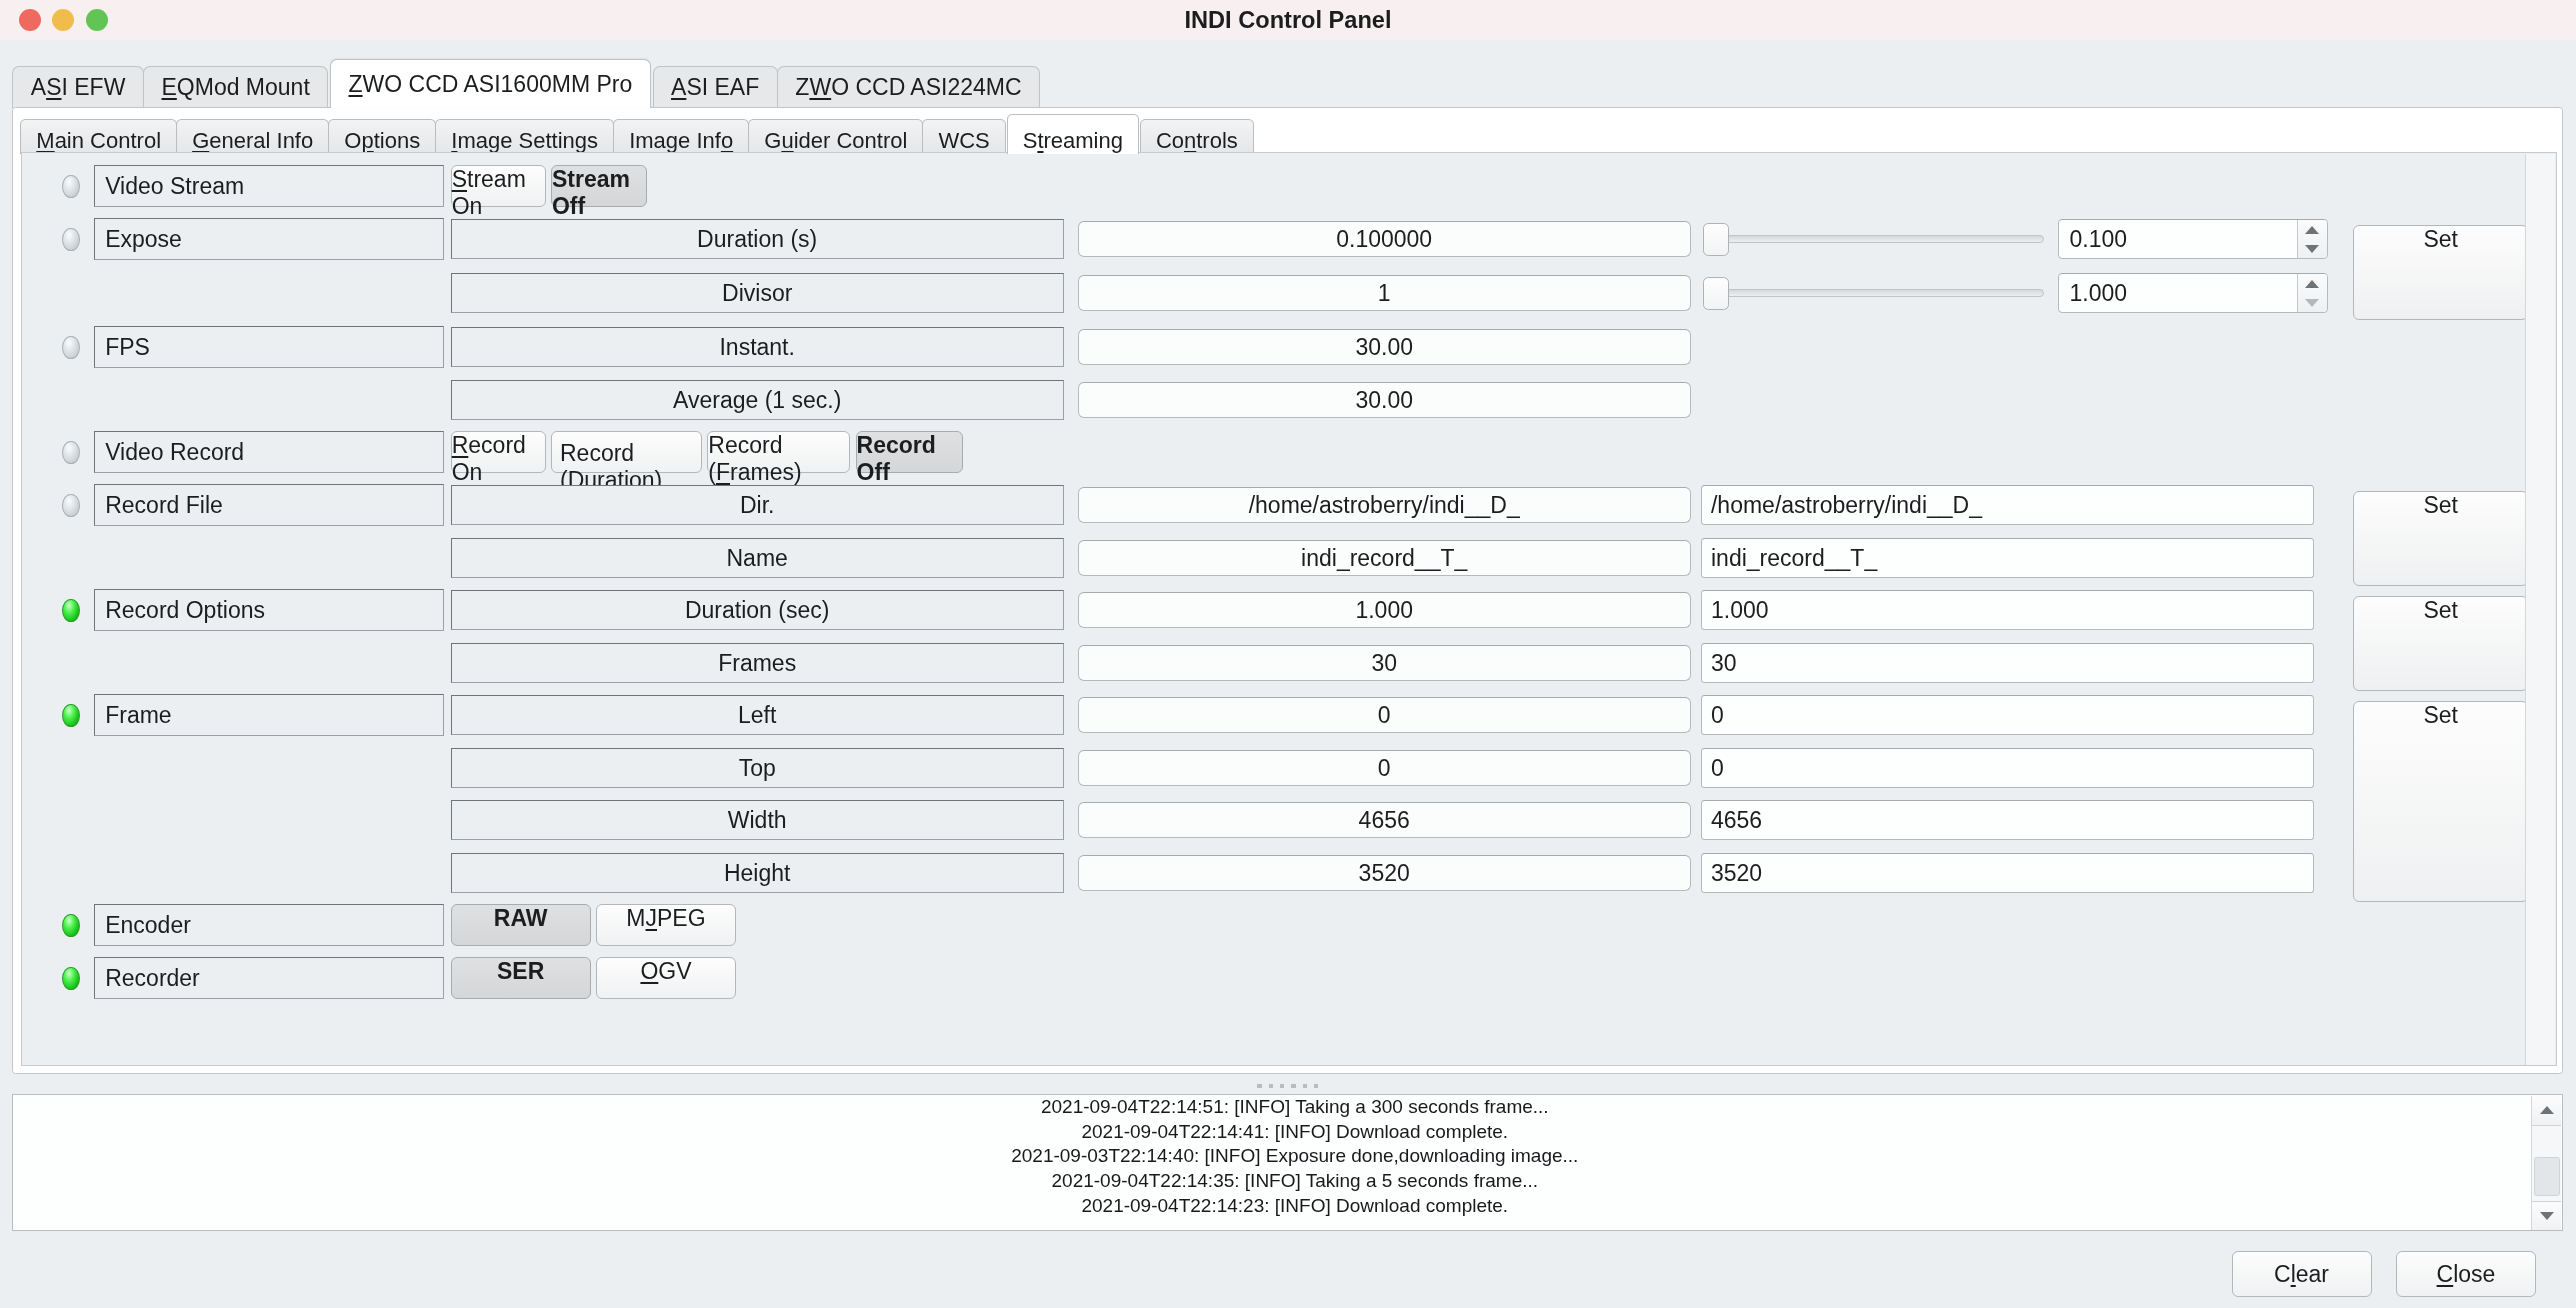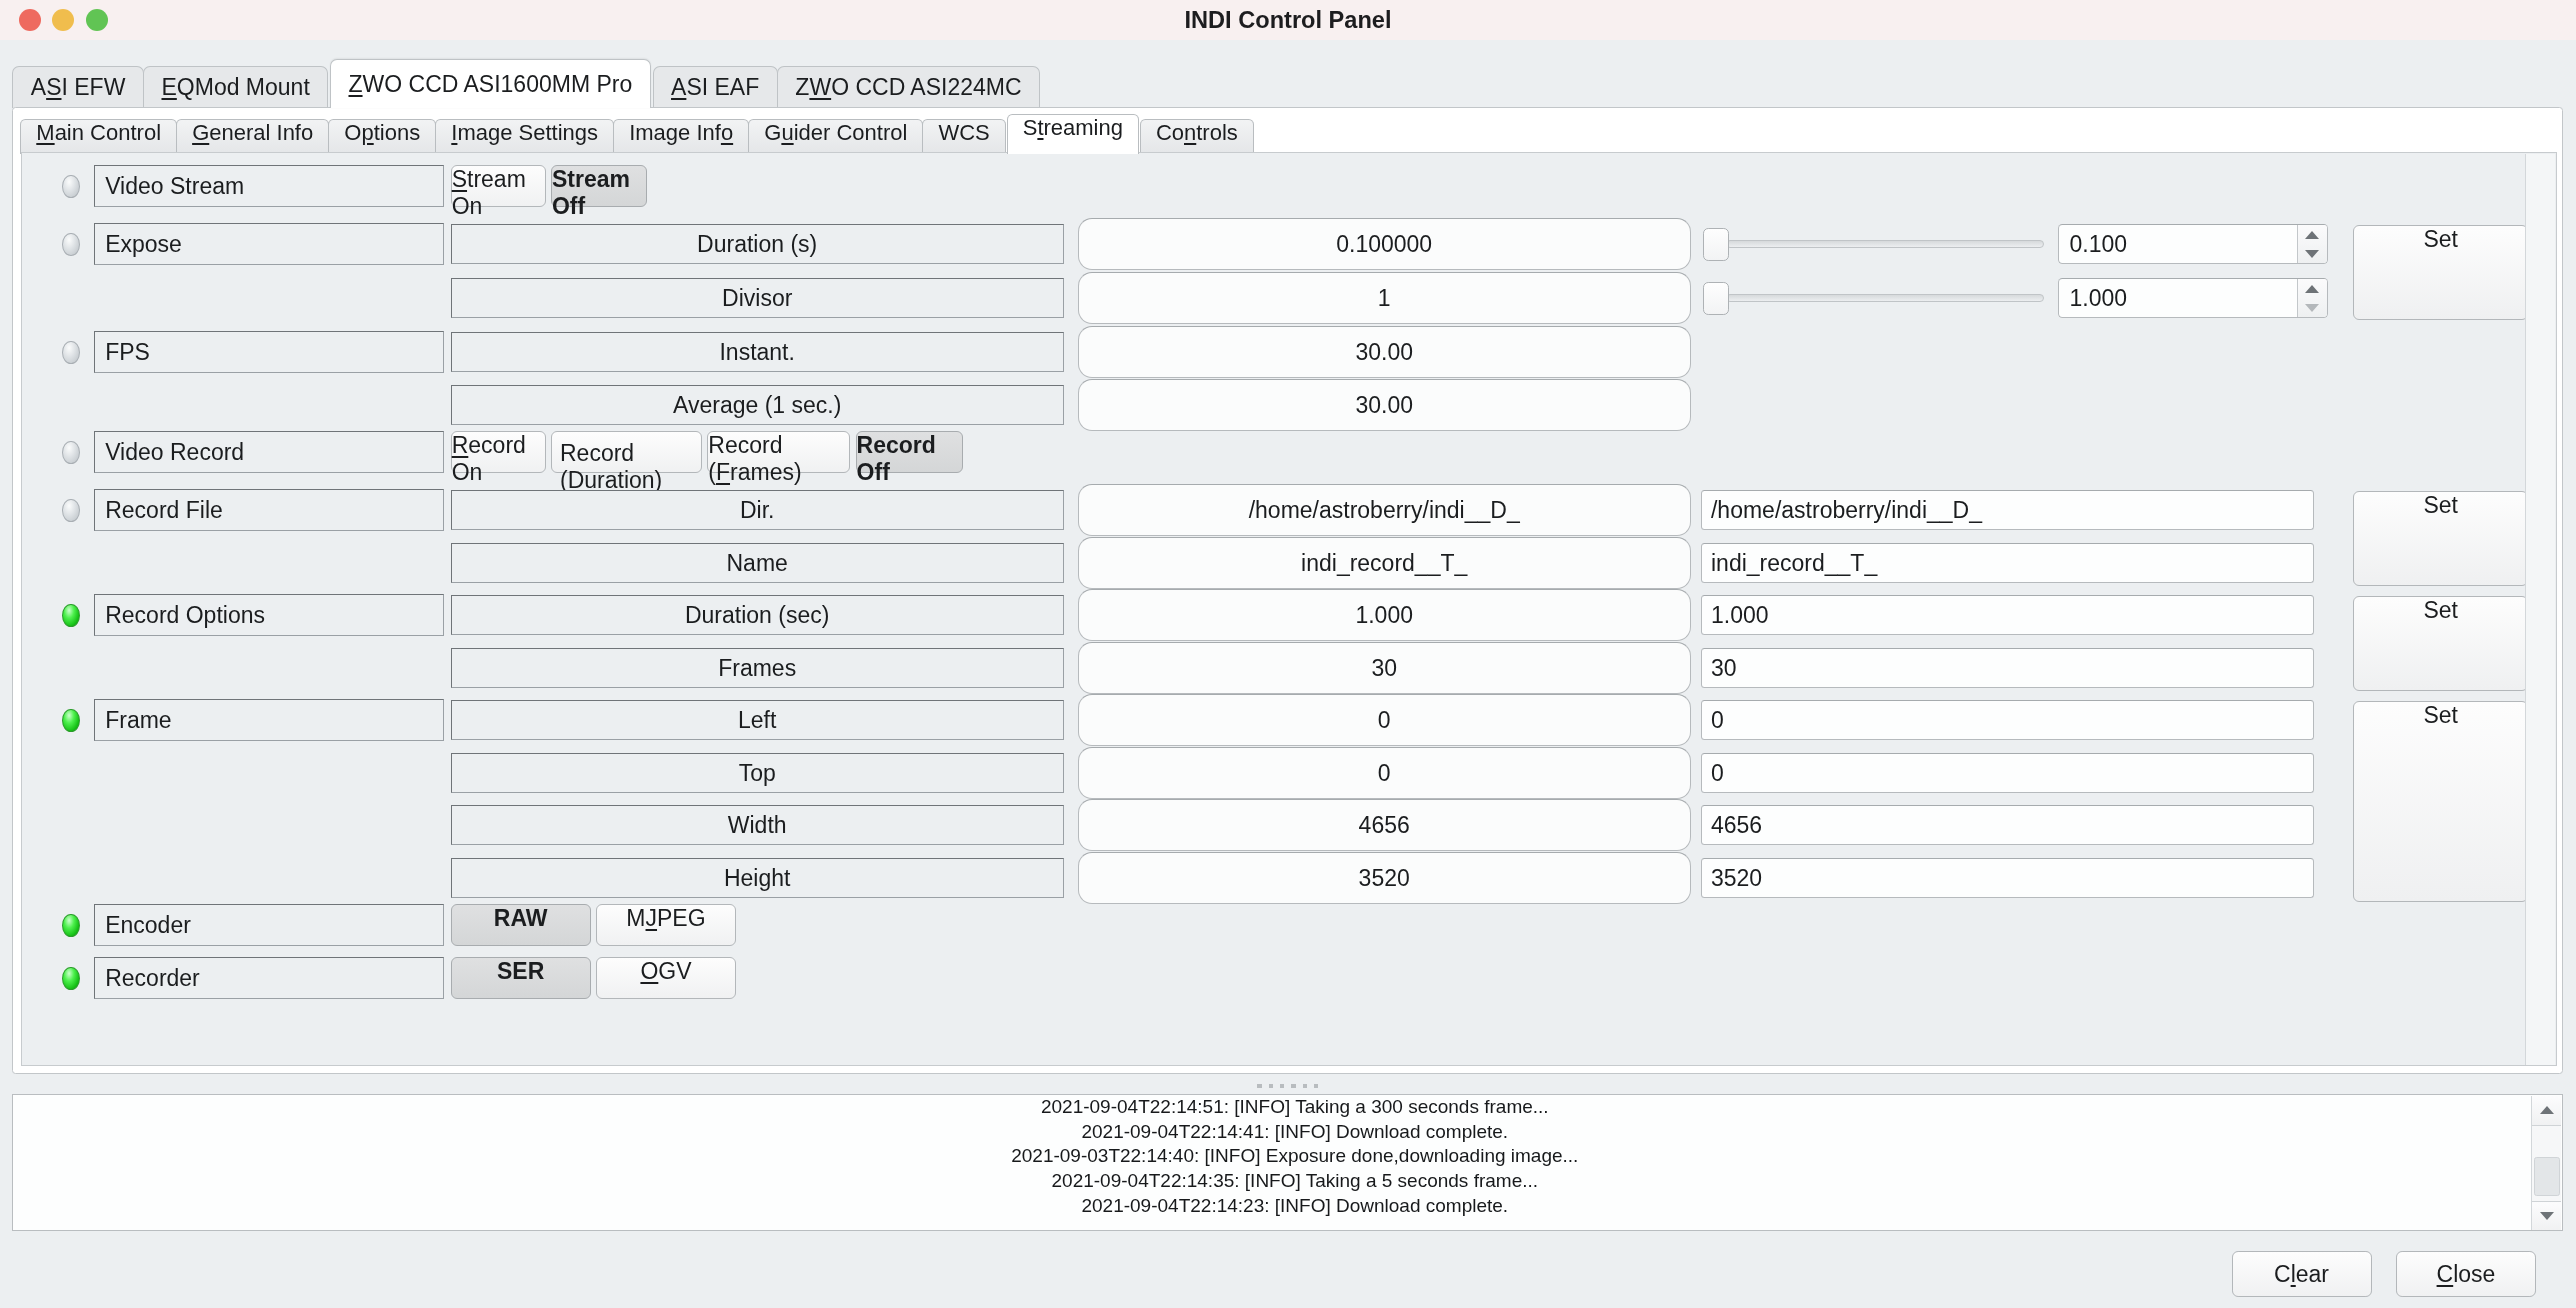--- a/index.html
+++ b/index.html
@@ -72,21 +72,21 @@
   .sub-tabs {
     position: absolute; left: 7px; top: 3.5px;
     height: 42px; display: flex; align-items: flex-end;
   }
   .stab {
     height: 35px; padding: 0 15px;
     background: linear-gradient(#f2f3f4, #e4e6e8);
     border: 0.9px solid #b9bdc0;
     border-bottom: none;
     border-radius: 5.3px 5.3px 0 0;
-    display: flex; align-items: flex-start;
+    display: flex; align-items: flex-end;
     font-size: 22px; color: #1b1d1f;
     margin-right: -0.9px; cursor: default;
   }
   .stab.active {
     background: #ffffff; height: 40px;
     z-index: 4; position: relative;
     margin-left: 1.8px; margin-right: 0.9px;
   }
 
   
@@ -142,25 +142,25 @@
     height: 40px;
     background: #eceff1;
     border: 0.9px solid #9aa0a5;
     border-top-color: #6f7478; border-left-color: #6f7478;
     display: flex; align-items: center; justify-content: center;
     font-size: 23px; color: #1b1d1f;
   }
 
   
   .roval {
-    height: 52px;
+    height: 36px;
     background: #fbfcfc;
     border: 0.9px solid #b6babd;
     border-top-color: #a6abae;
-    border-radius: 14px;
+    border-radius: 6px;
     display: flex; align-items: center; justify-content: center;
     font-size: 23px; color: #1b1d1f;
   }
 
   
   .edval {
     height: 40px;
     background: #fdfefe;
     border: 0.9px solid #b6babd;
     border-top-color: #a6abae;

